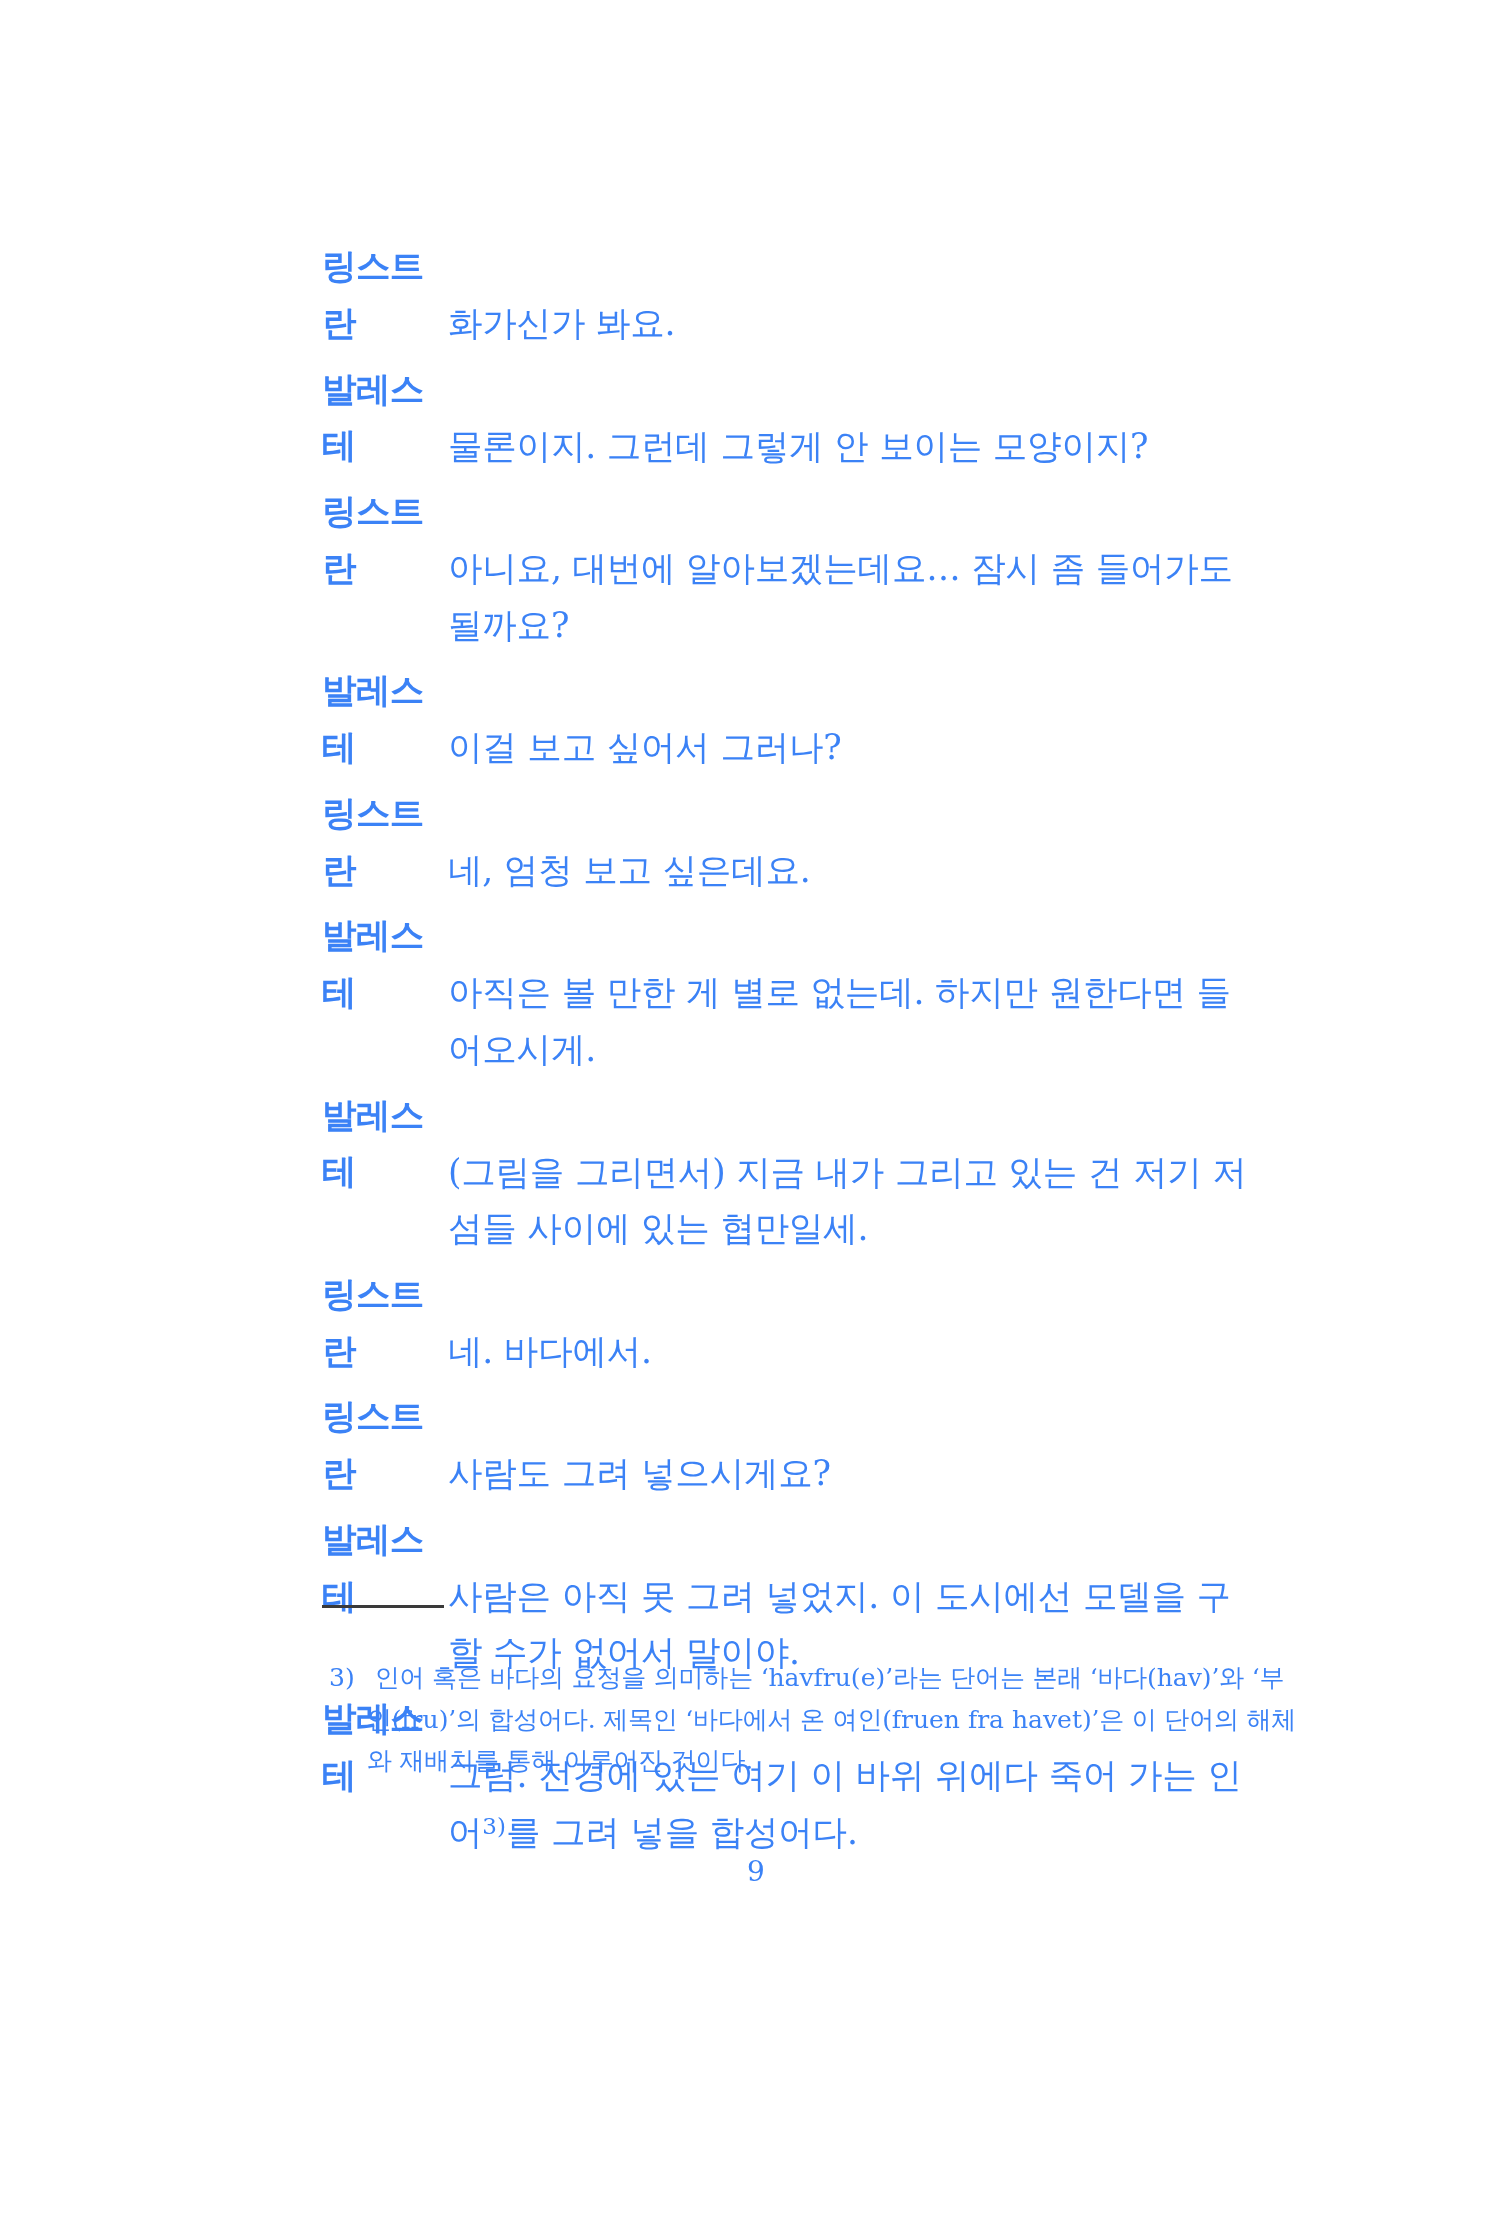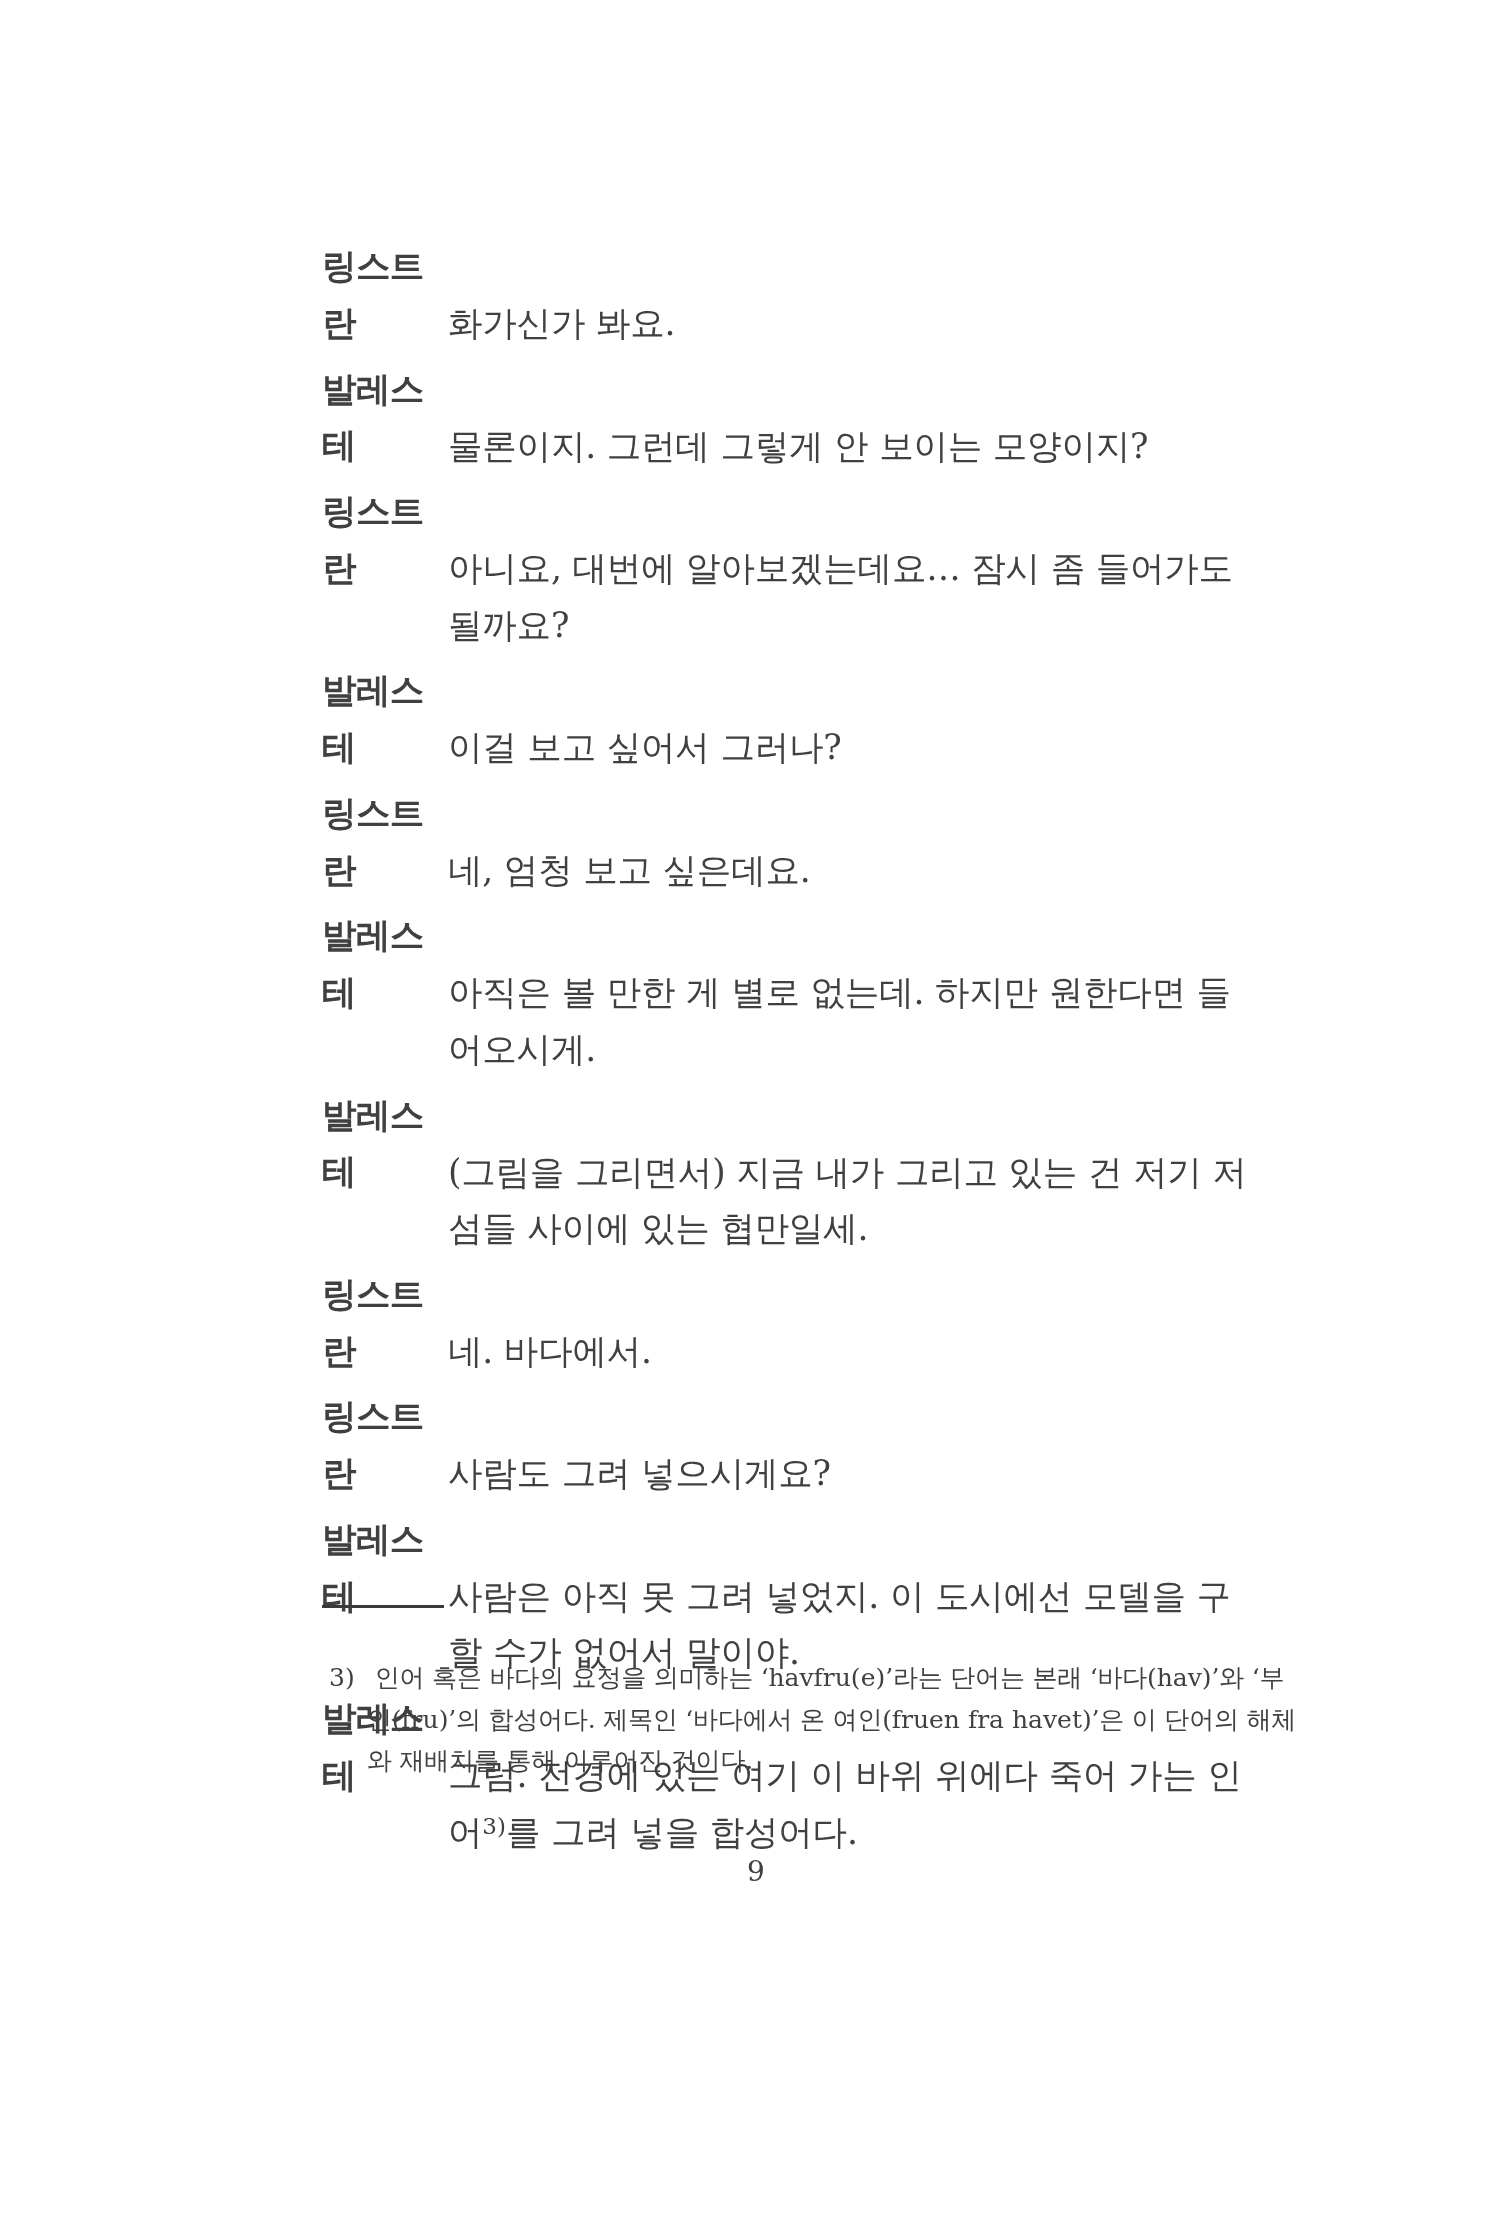--- a/index.html
+++ b/index.html
@@ -7,21 +7,21 @@
     padding: 0;
     background: #ffffff;
   }
 
   .page {
     position: relative;
     width: 1512px;
     height: 2220px;
     background: #ffffff;
     font-family: "DejaVu Serif", "Liberation Serif", serif;
-    color: #404040;
+    color: #3b82f6;
     overflow: hidden;
   }
 
   
   .body-block {
     position: absolute;
     left: 322px;
     top: 238px;
     width: 940px;
   }

